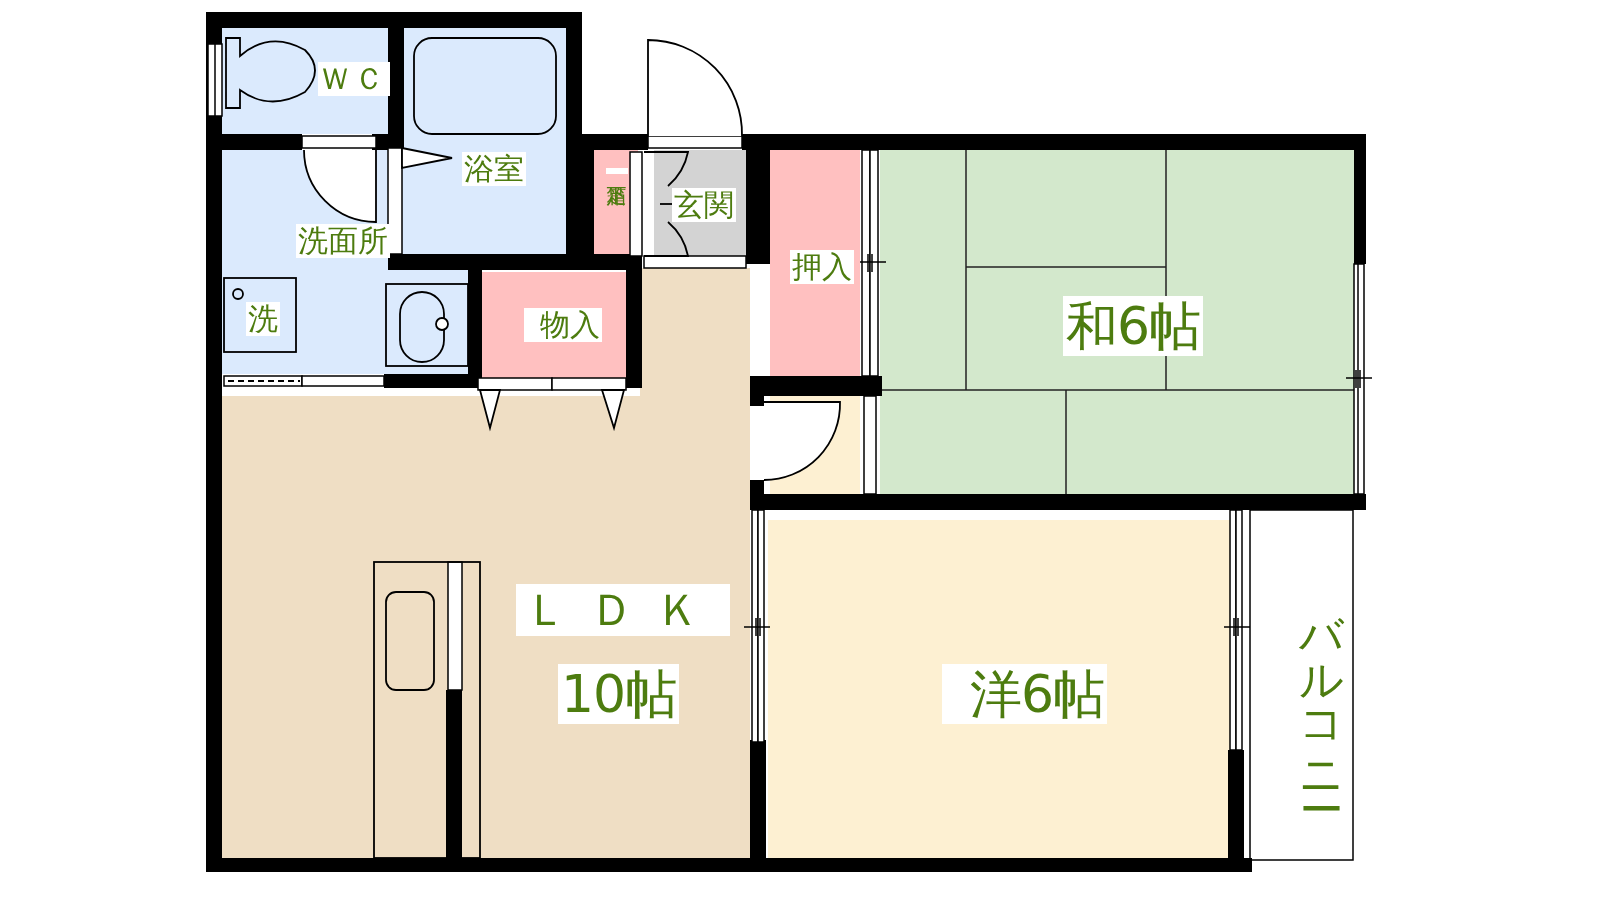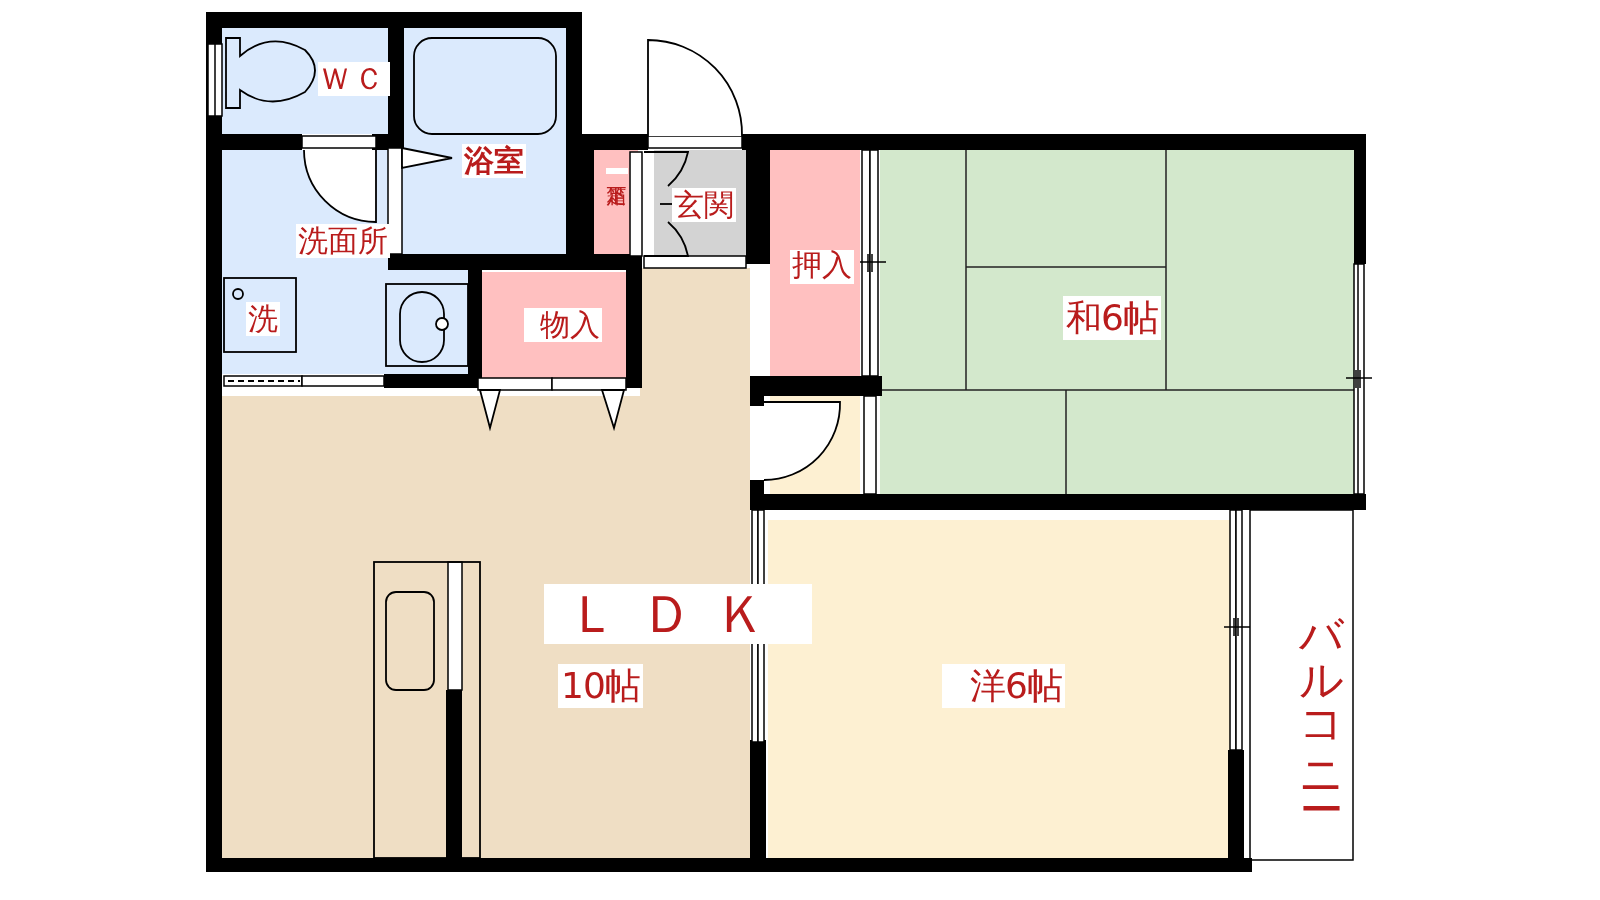--- a/index.html
+++ b/index.html
@@ -1,23 +1,23 @@
 <!DOCTYPE html>
 <html><head>
 <meta charset="utf-8">
 <style>
   html, body { margin:0; padding:0; background:#ffffff; }
   body { width:1600px; height:900px; position:relative; overflow:hidden;
          font-family:"DejaVu Sans", "Liberation Sans", sans-serif; }
   #plan { position:absolute; left:0; top:0; width:1600px; height:900px; }
-  .lbl { position:absolute; background:#ffffff; color:#b91c1c; line-height:1;
+  .lbl { position:absolute; background:#ffffff; color:#4d7c0f; line-height:1;
          white-space:nowrap; text-align:center; }
   .lbl-sm { font-size:30px; padding:2px 2px; }
-  .lbl-lg { font-size:36px; padding:4px 3px; letter-spacing:-1px; }
-  .lbl-ldk { font-size:52px; padding:4px 23px; letter-spacing:22px;margin-left:28px; }
+  .lbl-lg { font-size:52px; padding:4px 3px; letter-spacing:-1px; }
+  .lbl-ldk { font-size:44px; padding:4px 8px; letter-spacing:22px; }
   .lbl-vert { writing-mode:vertical-rl; text-orientation:upright; }
   .lbl-tiny { font-size:20px; padding:3px 1px; }
 </style>
 </head>
 <body>
 
 <svg id="plan" viewBox="0 0 1600 900" xmlns="http://www.w3.org/2000/svg">
 
   <g>
 
@@ -189,24 +189,24 @@
     <line x1="744" y1="627" x2="770" y2="627"></line>
     <line x1="756" y1="618" x2="756" y2="636"></line>
     <line x1="760" y1="618" x2="760" y2="636"></line>
     <line x1="1224" y1="627" x2="1250" y2="627"></line>
     <line x1="1234" y1="618" x2="1234" y2="636"></line>
     <line x1="1238" y1="618" x2="1238" y2="636"></line>
   </g>
 </svg>
 
 <div class="lbl lbl-sm" style="left:318px;top:62px;letter-spacing:4px;">ＷＣ</div>
-<div class="lbl lbl-sm" style="left:462px;top:144px;font-weight:bold;">浴室</div>
+<div class="lbl lbl-sm" style="left:462px;top:152px;">浴室</div>
 <div class="lbl lbl-sm" style="left:264px;top:224px;margin-left:32px;">洗面所</div>
 <div class="lbl lbl-sm" style="left:246px;top:302px;">洗</div>
 <div class="lbl lbl-tiny lbl-vert" style="left:606px;top:168px;">下足箱</div>
 <div class="lbl lbl-sm" style="left:672px;top:188px;font-family:Liberation Serif, serif;">玄関</div>
 <div class="lbl lbl-sm" style="left:524px;top:308px;padding-left:16px;">物入</div>
-<div class="lbl lbl-sm" style="left:790px;top:250px;font-family:Liberation Mono, monospace;">押入</div>
+<div class="lbl lbl-sm" style="left:790px;top:250px;">押入</div>
 <div class="lbl lbl-lg" style="left:1063px;top:296px;">和6帖</div>
 <div class="lbl lbl-ldk" style="left:516px;top:584px;">ＬＤＫ</div>
 <div class="lbl lbl-lg" style="left:558px;top:664px;">10帖</div>
 <div class="lbl lbl-lg" style="left:942px;top:664px;padding-left:28px;">洋6帖</div>
 <div class="lbl lbl-vert" style="left:1300px;top:582px;font-size:44px;padding:4px 0;background:transparent;">バルコニー</div>
 
 </body></html>

